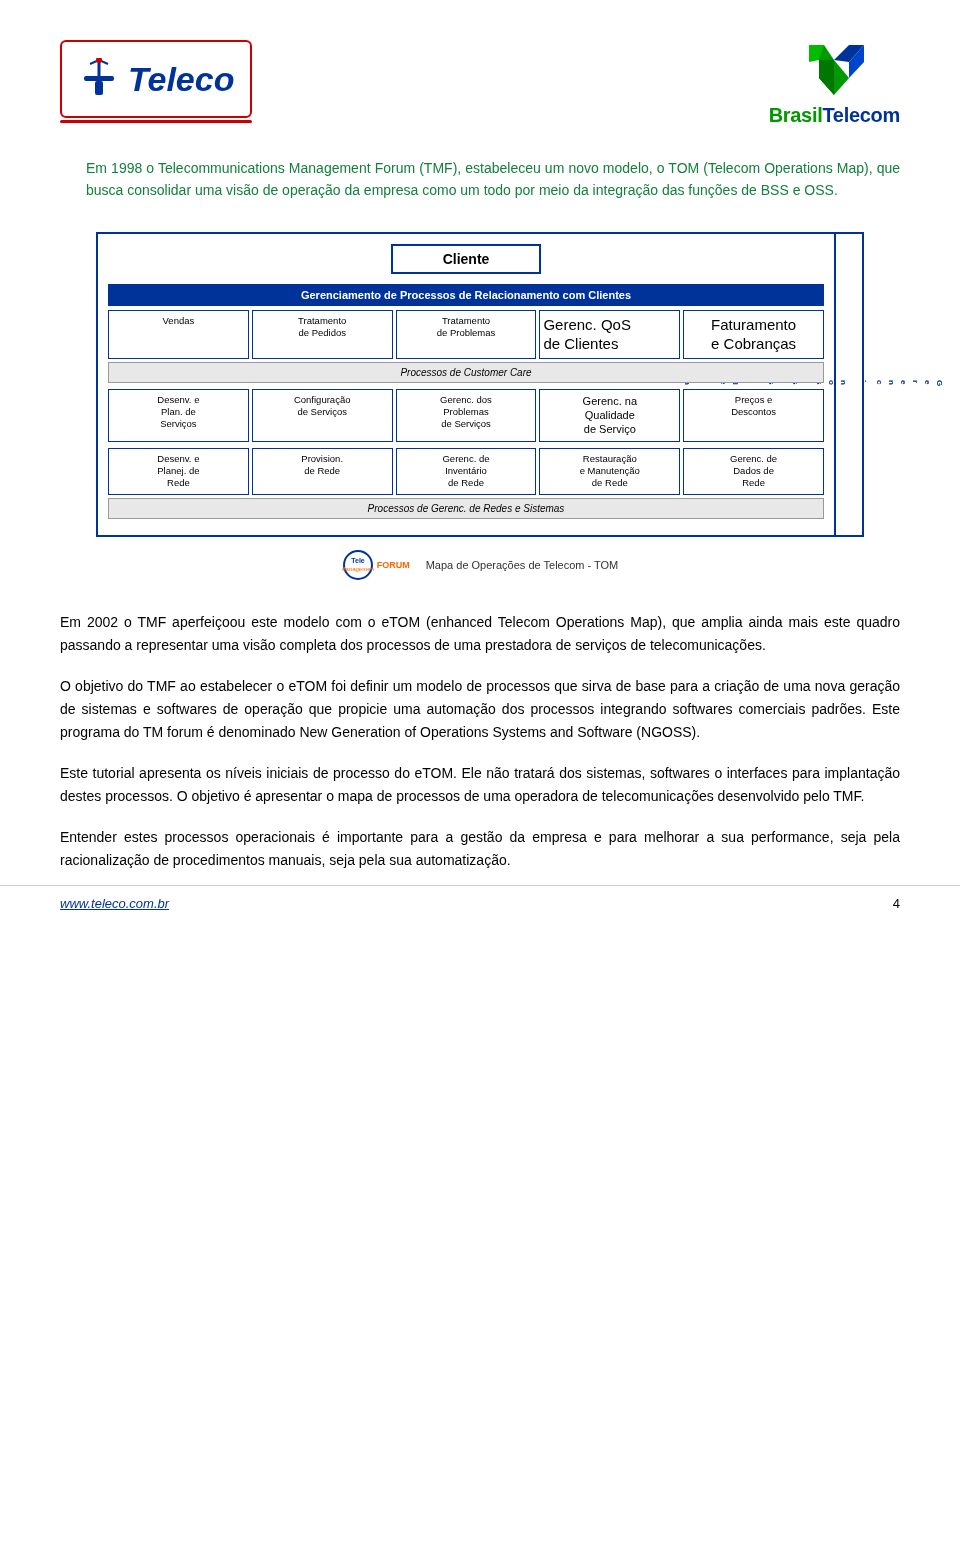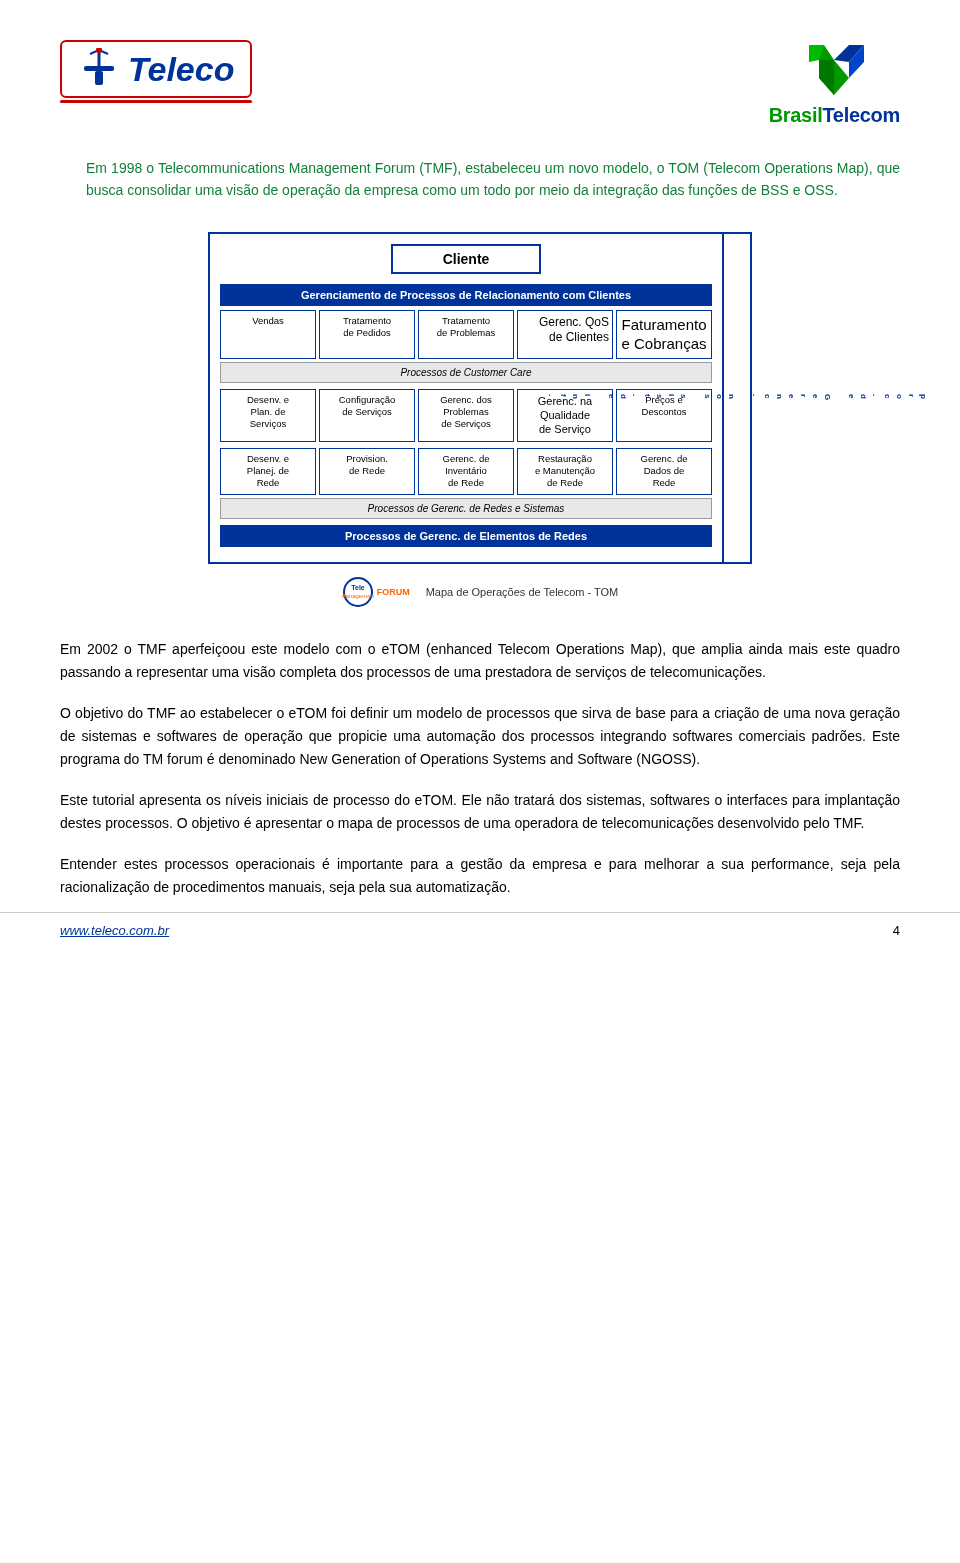--- a/index.html
+++ b/index.html
@@ -88,21 +88,21 @@
     }
   </style>
 </head>
 <body>
 
 <div class="page">
 
   <div class="header">
 
     <div class="teleco-logo">
-      <div style="display:flex;align-items:center;border:2.5px solid #cc0000;border-radius:6px;padding:6px 16px;gap:8px;">
+      <div style="display:flex;align-items:center;border:2.5px solid #cc0000;border-radius:6px;padding:16px 16px;gap:8px;">
 
         <svg width="42" height="42" viewBox="0 0 42 42">
 
           <line x1="21" y1="2" x2="21" y2="18" stroke="#003399" stroke-width="3"></line>
           <line x1="12" y1="6" x2="21" y2="2" stroke="#003399" stroke-width="2"></line>
           <line x1="30" y1="6" x2="21" y2="2" stroke="#003399" stroke-width="2"></line>
           <circle cx="21" cy="2" r="3" fill="#cc0000"></circle>
 
           <rect x="6" y="18" width="30" height="5" rx="2" fill="#003399"></rect>
           <rect x="17" y="23" width="8" height="14" rx="2" fill="#003399"></rect>
@@ -127,36 +127,36 @@
       </svg>
       <div style="font-size:20px;font-weight:bold;font-family:Arial,sans-serif;letter-spacing:-0.3px;">
         <span style="color:#009900;">Brasil</span><span style="color:#003399;">Telecom</span>
       </div>
     </div>
   </div>
 
   <p class="intro-text">Em 1998 o Telecommunications Management Forum (TMF), estabeleceu um novo modelo, o TOM (Telecom Operations Map), que busca consolidar uma visão de operação da empresa como um todo por meio da integração das funções de BSS e OSS.</p>
 
   <div class="diagram-container">
-    <div style="width:544px;">
+    <div style="width:768px;">
       <div style="display:flex;align-items:stretch;">
 
         <div style="flex:1;border:2px solid #003399;padding:10px;position:relative;">
 
           <div style="text-align:center;margin-bottom:10px;">
             <span style="display:inline-block;border:2px solid #003399;padding:5px 50px;font-weight:bold;font-size:14px;">Cliente</span>
           </div>
 
           <div style="margin-bottom:6px;">
             <div style="background:#003399;color:#fff;text-align:center;padding:5px 8px;font-size:11px;font-weight:bold;margin-bottom:4px;">Gerenciamento de Processos de Relacionamento com Clientes</div>
             <div style="display:flex;gap:3px;margin-bottom:3px;">
               <div style="border:1.5px solid #003399;padding:4px 3px;font-size:9.5px;text-align:center;flex:1;line-height:1.3;">Vendas</div>
               <div style="border:1.5px solid #003399;padding:4px 3px;font-size:9.5px;text-align:center;flex:1;line-height:1.3;">Tratamento<br>de Pedidos</div>
               <div style="border:1.5px solid #003399;padding:4px 3px;font-size:9.5px;text-align:center;flex:1;line-height:1.3;">Tratamento<br>de Problemas</div>
-              <div style="border:1.5px solid #003399;padding:4px 3px;font-size:12px;text-align:right;flex:1;line-height:1.3;">Gerenc. QoS<br>de Clientes</div>
+              <div style="border:1.5px solid #003399;padding:4px 3px;font-size:15px;text-align:left;flex:1;line-height:1.3;">Gerenc. QoS<br>de Clientes</div>
               <div style="border:1.5px solid #003399;padding:4px 3px;font-size:15px;text-align:center;flex:1;line-height:1.3;">Faturamento<br>e Cobranças</div>
             </div>
             <div style="background:#e8e8e8;border:1px solid #999;text-align:center;padding:4px 8px;font-size:10px;font-style:italic;">Processos de Customer Care</div>
           </div>
 
           <div style="margin-bottom:6px;">
             <div style="display:flex;gap:3px;margin-bottom:3px;">
               <div style="border:1.5px solid #003399;padding:4px 3px;font-size:9.5px;text-align:center;flex:1;line-height:1.3;">Desenv. e<br>Plan. de<br>Serviços</div>
               <div style="border:1.5px solid #003399;padding:4px 3px;font-size:9.5px;text-align:center;flex:1;line-height:1.3;">Configuração<br>de Serviços</div>
               <div style="border:1.5px solid #003399;padding:4px 3px;font-size:9.5px;text-align:center;flex:1;line-height:1.3;">Gerenc. dos<br>Problemas<br>de Serviços</div>
@@ -169,23 +169,20 @@
             <div style="display:flex;gap:3px;margin-bottom:3px;">
               <div style="border:1.5px solid #003399;padding:4px 3px;font-size:9.5px;text-align:center;flex:1;line-height:1.3;">Desenv. e<br>Planej. de<br>Rede</div>
               <div style="border:1.5px solid #003399;padding:4px 3px;font-size:9.5px;text-align:center;flex:1;line-height:1.3;">Provision.<br>de Rede</div>
               <div style="border:1.5px solid #003399;padding:4px 3px;font-size:9.5px;text-align:center;flex:1;line-height:1.3;">Gerenc. de<br>Inventário<br>de Rede</div>
               <div style="border:1.5px solid #003399;padding:4px 3px;font-size:9.5px;text-align:center;flex:1;line-height:1.3;">Restauração<br>e Manutenção<br>de Rede</div>
               <div style="border:1.5px solid #003399;padding:4px 3px;font-size:9.5px;text-align:center;flex:1;line-height:1.3;">Gerenc. de<br>Dados de<br>Rede</div>
             </div>
             <div style="background:#e8e8e8;border:1px solid #999;text-align:center;padding:4px 8px;font-size:10px;font-style:italic;">Processos de Gerenc. de Redes e Sistemas</div>
           </div>
 
-          <div style="margin-bottom:5px;">
-            <div style="background:#003399;color:#fff;text-align:center;padding:5px 8px;font-size:11px;font-weight:bold;">Processos de Gerenc. de Elementos de Redes</div>
-          </div>
 
         </div>
 
         <div style="width:28px;border:2px solid #003399;border-left:none;display:flex;flex-direction:column;justify-content:center;align-items:center;font-size:8px;font-weight:bold;color:#003399;line-height:1.5;padding:4px 2px;">
           <div style="writing-mode:vertical-rl;text-orientation:mixed;letter-spacing:2px;">p<br>r<br>o<br>c<br>.<br>d<br>e<br><br>G<br>e<br>r<br>e<br>n<br>c<br>.<br><br>n<br>o<br>s<br><br>s<br>i<br>s<br>t<br>.<br>d<br>e<br><br>I<br>n<br>f<br>.</div>
         </div>
       </div>
 
       <div style="display:flex;align-items:center;justify-content:center;margin-top:12px;gap:16px;">
 

